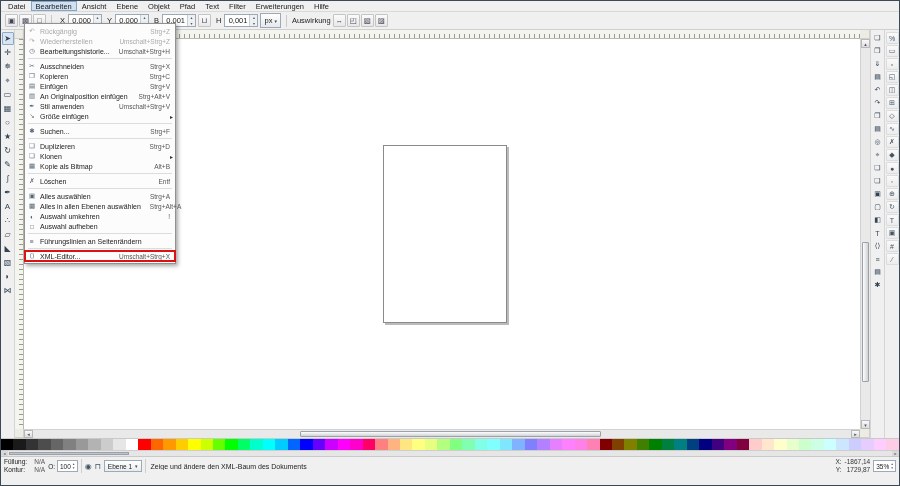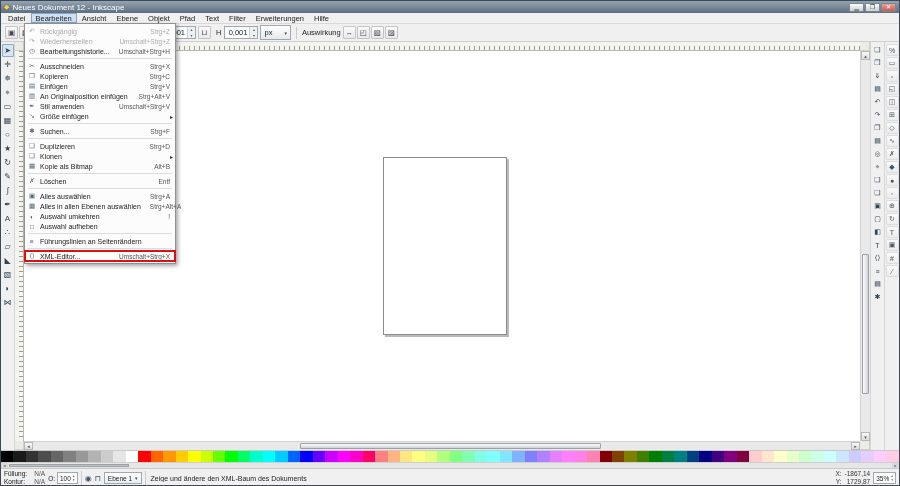--- a/index.html
+++ b/index.html
@@ -23,21 +23,21 @@
 
   
   .toolbar { height:18px; background:#f0f0f0; border-bottom:1px solid #cfcfcf; display:flex; align-items:center; gap:2px; padding:0 4px; font-size:7.5px; }
   .tb-btn { min-width:13px; height:13px; border:1px solid #c4c4c4; background:linear-gradient(#fbfbfb,#e8e8e8); display:flex; align-items:center; justify-content:center; font-size:7.5px; color:#445; border-radius:1px; }
   .tb-sep { width:1px; height:12px; background:#c9c9c9; margin:0 3px; }
   .fld-label { margin:0 1px 0 3px; color:#222; }
   .spin { display:flex; align-items:stretch; border:1px solid #9daab5; background:#fff; height:13px; }
   .spin .val { padding:0 2px; min-width:24px; text-align:right; display:flex; align-items:center; justify-content:flex-end; }
   .spin .arrows { width:8px; border-left:1px solid #c8cfd6; display:flex; flex-direction:column; background:#eef1f4; }
   .spin .arrows span { flex:1; font-size:4px; line-height:5px; text-align:center; color:#556; }
-  .unit-select { border:1px solid #9daab5; background:linear-gradient(#fff,#e6e9ec); height:15px; display:flex; align-items:center; gap:12px; padding:0 3px; }
+  .unit-select { border:1px solid #9daab5; background:linear-gradient(#fff,#e6e9ec); height:15px; display:flex; align-items:center; gap:2px; padding:0 3px; }
   .unit-select .car { font-size:5px; color:#445; }
   .affect-label { margin-left:0; color:#222; }
 
   
   .main { display:flex; height:408px; }
   .toolbox { width:14px; background:#f0f0f0; border-right:1px solid #d5d5d5; display:flex; flex-direction:column; align-items:center; padding-top:2px; gap:1px; }
   .tool-btn { width:12px; height:13px; display:flex; align-items:center; justify-content:center; font-size:8px; color:#345; border:1px solid transparent; border-radius:1px; }
   .tool-btn.active { background:#d7e4f2; border-color:#8fa9c4; }
 
   .canvas-col { flex:1; display:flex; flex-direction:column; min-width:0; }
@@ -101,32 +101,20 @@
   .mi.disabled .lbl,.mi.disabled .sc,.mi.disabled .ic { color:#aaa; }
   .mi.submenu::after { content:"▸"; position:absolute; right:2px; font-size:6px; color:#333; }
   .mi.highlight { outline:2px solid var(--accent-red,#dd1111); outline-offset:-1px; }
   .msep { height:1px; background:#dcdcdc; margin:2px 3px; }
 </style>
 </head>
 <body>
 
 <div class="window">
 
-  <div class="titlebar">
-    <span class="title-icon">◆</span>
-    <span class="title-text">Neues Dokument 12 - Inkscape</span>
-    <div class="title-buttons">
-
-        <div class="tbtn k-minimize">▁</div>
-
-        <div class="tbtn k-maximize">❐</div>
-
-        <div class="tbtn k-close">✕</div>
-      </div>
-  </div>
 
   <div class="menubar">
 
       <div class="menu-btn">Datei</div>
 
       <div class="menu-btn active">Bearbeiten</div>
 
       <div class="menu-btn">Ansicht</div>
 
       <div class="menu-btn">Ebene</div>

